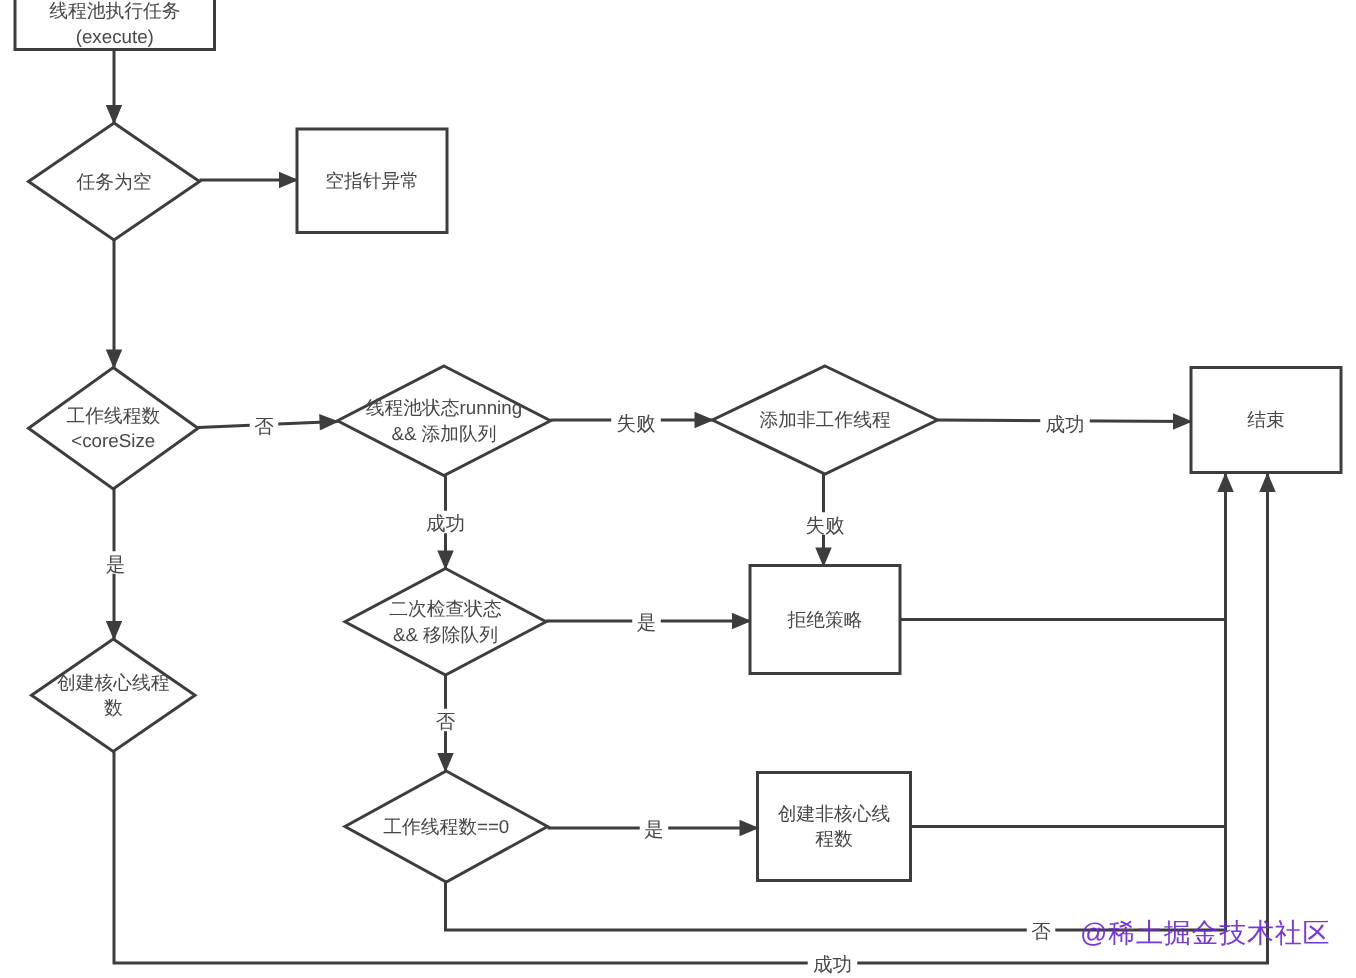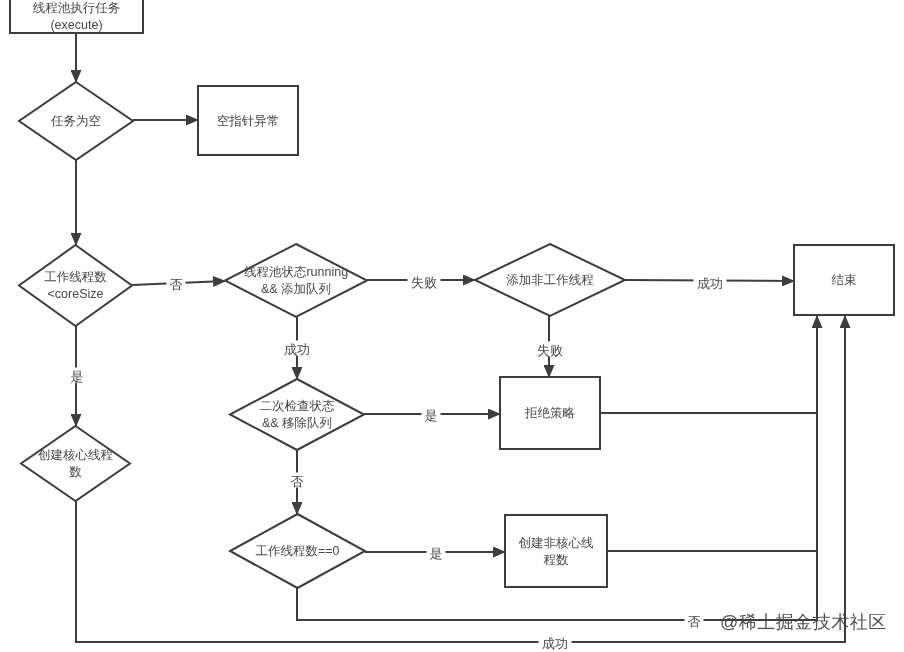--- a/index.html
+++ b/index.html
@@ -152,14 +152,14 @@
         <g>
           <polygon points="297.5,514 365,551 297.5,588 230,551" class="node-shape"></polygon>
           <text class="node-text" text-anchor="middle"><tspan x="297.5" y="551" dominant-baseline="central">工作线程数==0</tspan></text>
         </g>
         <g>
           <rect x="505" y="515" width="102" height="72" class="node-shape"></rect>
           <text class="node-text" text-anchor="middle"><tspan x="556" y="542.5" dominant-baseline="central">创建非核心线</tspan><tspan x="556" y="559.5" dominant-baseline="central">程数</tspan></text>
         </g>
       </g>
     </svg>
-  <span id="watermark" style="color: #404040;">@稀土掘金技术社区</span>
+  <span id="watermark" style="color: #6d28d9;">@稀土掘金技术社区</span>
 </div>
 
 </body></html>

